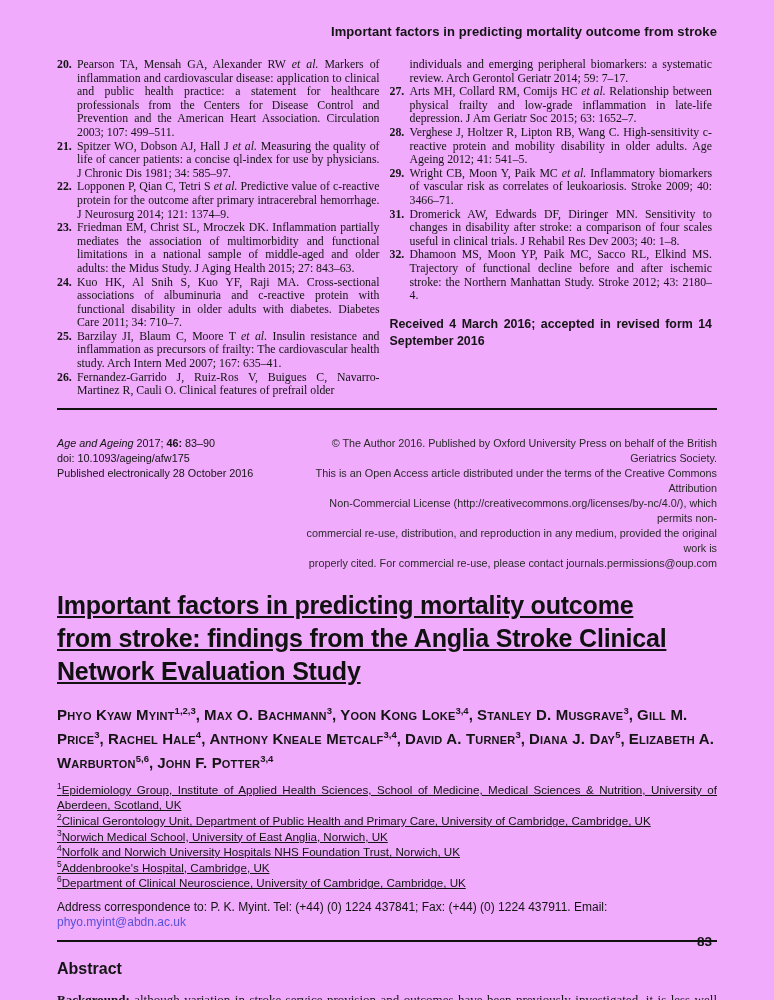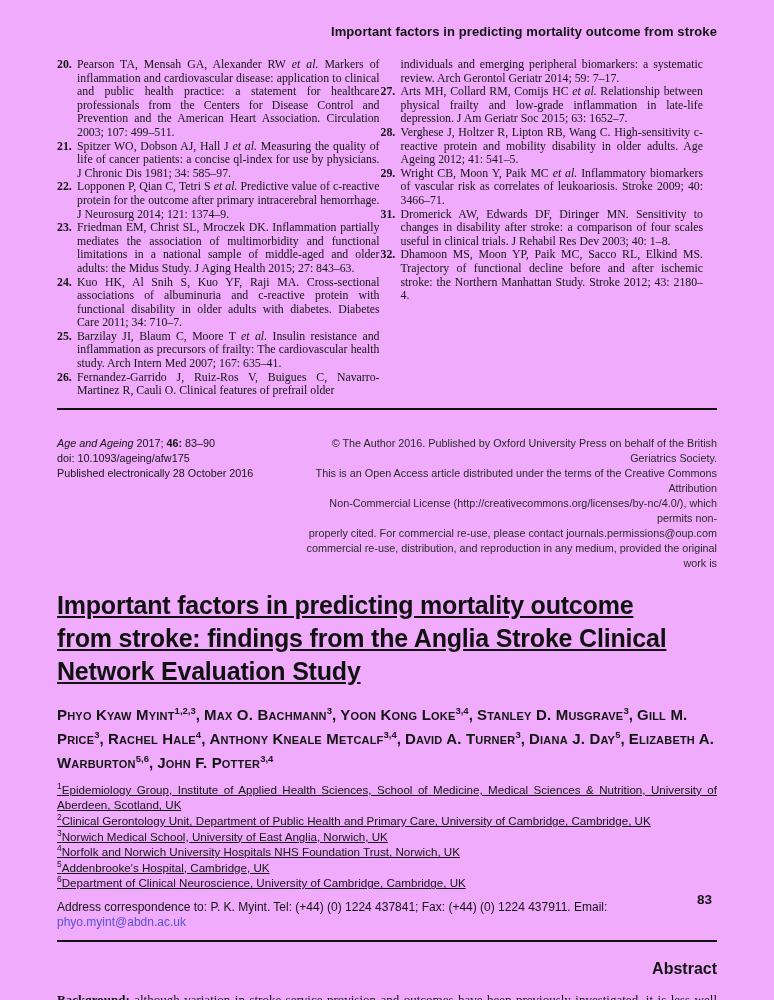--- a/index.html
+++ b/index.html
@@ -16,21 +16,21 @@
     font-family: "Liberation Sans", sans-serif;
   }
   .running-head {
     font: 700 13px/16px "Liberation Sans", sans-serif;
     text-align: right;
     margin: 0 0 18px 0;
     letter-spacing: 0.1px;
   }
   .refs {
     display: flex;
-    gap: 1px;
+    gap: 10px;
     font-family: "Liberation Serif", serif;
     font-size: 11.8px;
     line-height: 13.6px;
   }
   .col { width: 322.5px; }
   .ref {
     margin: 0;
     padding-left: 20px;
     position: relative;
     text-align: justify;
@@ -84,32 +84,31 @@
   }
   .affil sup { font-size: 8.5px; line-height: 0; }
   .correspondence {
     margin-top: 9px;
     font-size: 12px;
     line-height: 15px;
   }
   .abstract-heading {
     font: 700 16px/20px "Liberation Sans", sans-serif;
     margin: 17px 0 0 0;
-    text-align: right;
   }
   .background {
     font-family: "Liberation Serif", serif;
     font-size: 13px;
     line-height: 16.5px;
     text-align: justify;
     margin: 13px 0 0 0;
   }
   .page-number {
     position: absolute;
-    top: 892px;
+    top: 934px;
     right: 62px;
     font: 700 13.5px "Liberation Sans", sans-serif;
   }
   i { font-style: italic; }
   b { font-weight: 700; }
 </style>
 </head>
 <body>
 
 <div class="page">
@@ -128,37 +127,38 @@
       </div>
     <div class="col">
       <div>
           <p class="ref"><span>individuals and emerging peripheral biomarkers: a systematic review. Arch Gerontol Geriatr 2014; 59: 7–17.</span></p>
           <p class="ref"><span class="ref-num">27.</span><span>Arts MH, Collard RM, Comijs HC <i>et al.</i> Relationship between physical frailty and low-grade inflammation in late-life depression. J Am Geriatr Soc 2015; 63: 1652–7.</span></p>
           <p class="ref"><span class="ref-num">28.</span><span>Verghese J, Holtzer R, Lipton RB, Wang C. High-sensitivity c-reactive protein and mobility disability in older adults. Age Ageing 2012; 41: 541–5.</span></p>
           <p class="ref"><span class="ref-num">29.</span><span>Wright CB, Moon Y, Paik MC <i>et al.</i> Inflammatory biomarkers of vascular risk as correlates of leukoariosis. Stroke 2009; 40: 3466–71.</span></p>
           <p class="ref"><span class="ref-num">31.</span><span>Dromerick AW, Edwards DF, Diringer MN. Sensitivity to changes in disability after stroke: a comparison of four scales useful in clinical trials. J Rehabil Res Dev 2003; 40: 1–8.</span></p>
           <p class="ref"><span class="ref-num">32.</span><span>Dhamoon MS, Moon YP, Paik MC, Sacco RL, Elkind MS. Trajectory of functional decline before and after ischemic stroke: the Northern Manhattan Study. Stroke 2012; 43: 2180–4.</span></p>
         </div>
+      <p class="received">Received 4 March 2016; accepted in revised form 14 September 2016</p>
     </div>
   </div>
 
   <hr class="rule">
 
   <div class="journal-row">
     <div class="j-left">
       <div><i>Age and Ageing</i><span> 2017; </span><b>46:</b><span> 83–90</span></div>
       <div>doi: 10.1093/ageing/afw175</div>
       <div>Published electronically 28 October 2016</div>
     </div>
     <div class="j-right">
         <div>© The Author 2016. Published by Oxford University Press on behalf of the British Geriatrics Society.</div>
         <div>This is an Open Access article distributed under the terms of the Creative Commons Attribution</div>
         <div>Non-Commercial License (http://creativecommons.org/licenses/by-nc/4.0/), which permits non-</div>
+        <div>commercial re-use, distribution, and reproduction in any medium, provided the original work is</div>
         <div>properly cited. For commercial re-use, please contact journals.permissions@oup.com</div>
-        <div>commercial re-use, distribution, and reproduction in any medium, provided the original work is</div>
       </div>
   </div>
 
   <h1 class="article-title">Important factors in predicting mortality outcome from stroke: findings from the Anglia Stroke Clinical Network Evaluation Study</h1>
 
   <div class="authors"><span><span class="sc">Phyo Kyaw Myint</span><sup>1,2,3</sup>, </span><span><span class="sc">Max O. Bachmann</span><sup>3</sup>, </span><span><span class="sc">Yoon Kong Loke</span><sup>3,4</sup>, </span><span><span class="sc">Stanley D. Musgrave</span><sup>3</sup>, </span><span><span class="sc">Gill M. Price</span><sup>3</sup>, </span><span><span class="sc">Rachel Hale</span><sup>4</sup>, </span><span><span class="sc">Anthony Kneale Metcalf</span><sup>3,4</sup>, </span><span><span class="sc">David A. Turner</span><sup>3</sup>, </span><span><span class="sc">Diana J. Day</span><sup>5</sup>, </span><span><span class="sc">Elizabeth A. Warburton</span><sup>5,6</sup>, </span><span><span class="sc">John F. Potter</span><sup>3,4</sup></span></div>
 
   <div class="affils">
       <div class="affil"><sup>1</sup>Epidemiology Group, Institute of Applied Health Sciences, School of Medicine, Medical Sciences &amp; Nutrition, University of Aberdeen, Scotland, UK</div>
       <div class="affil"><sup>2</sup>Clinical Gerontology Unit, Department of Public Health and Primary Care, University of Cambridge, Cambridge, UK</div>

